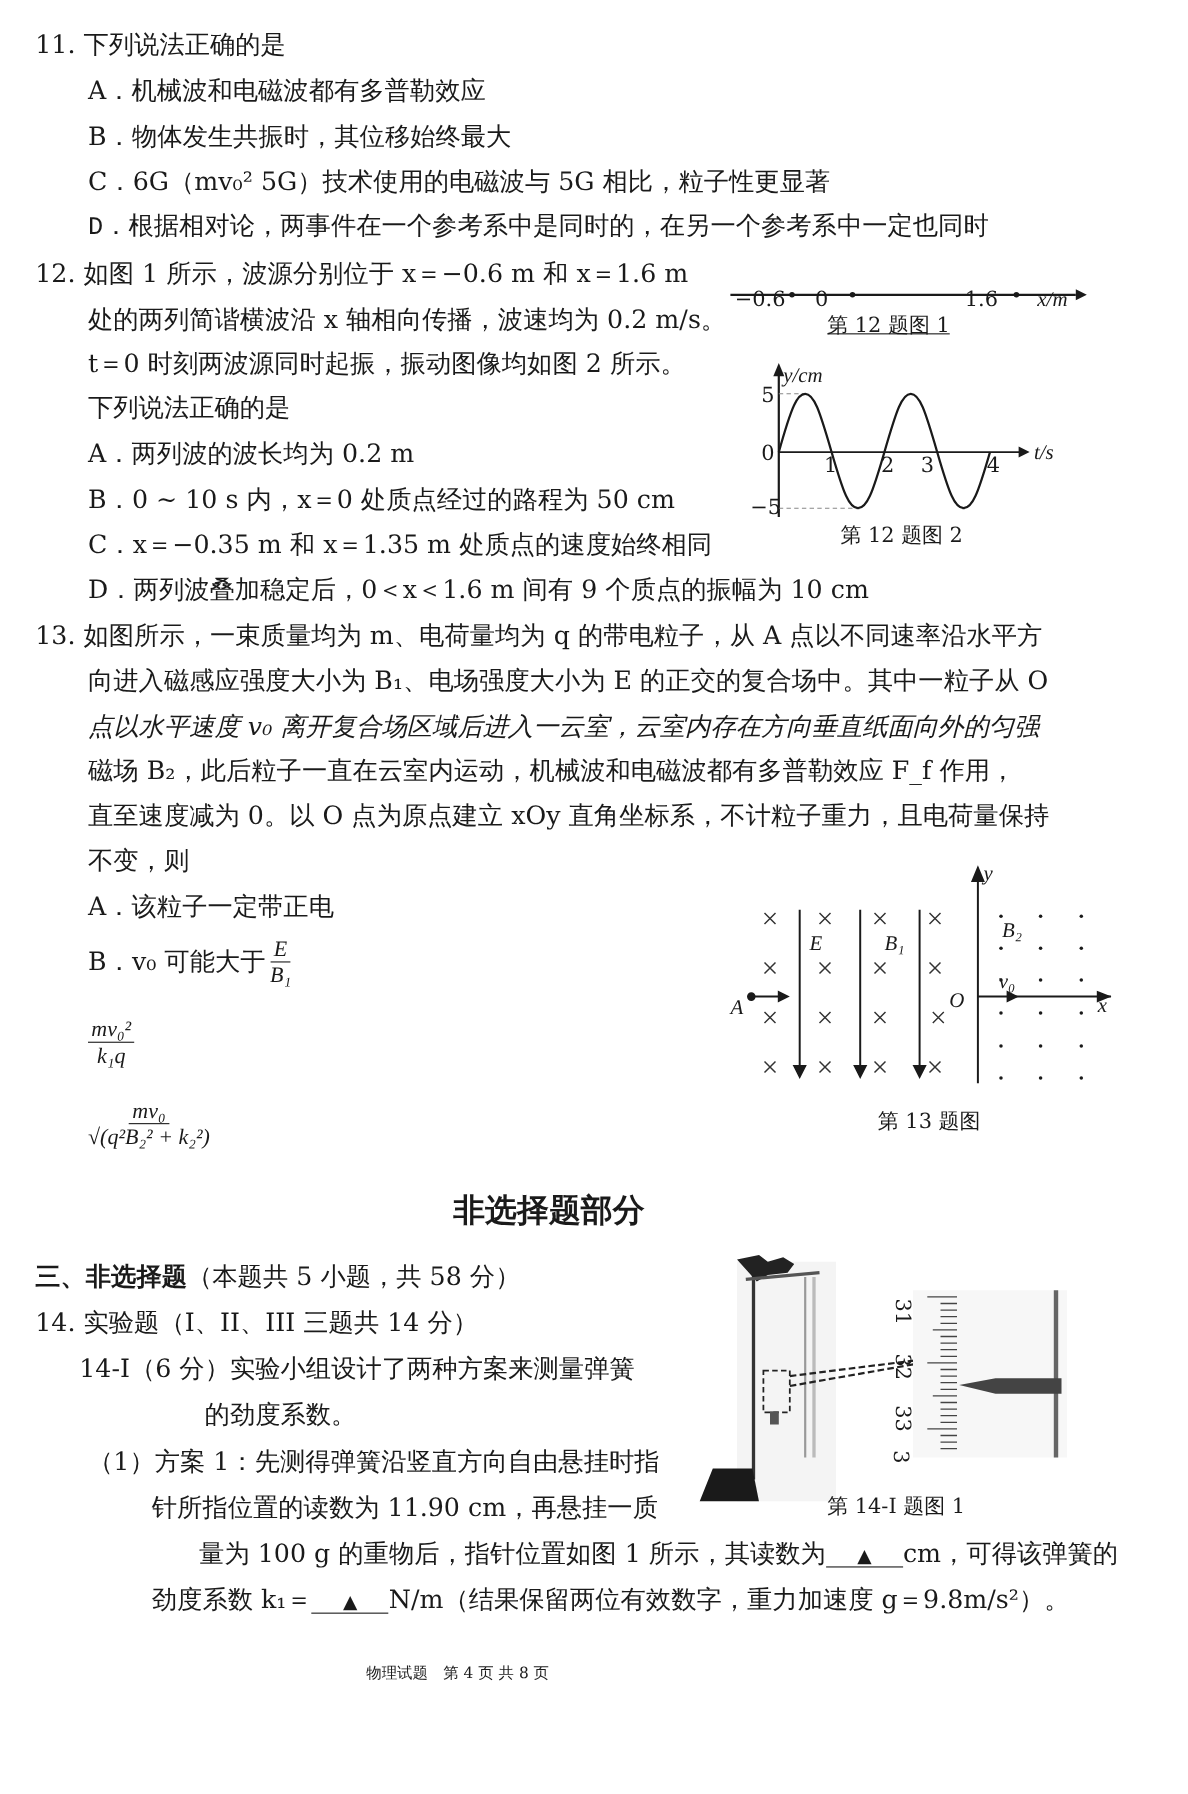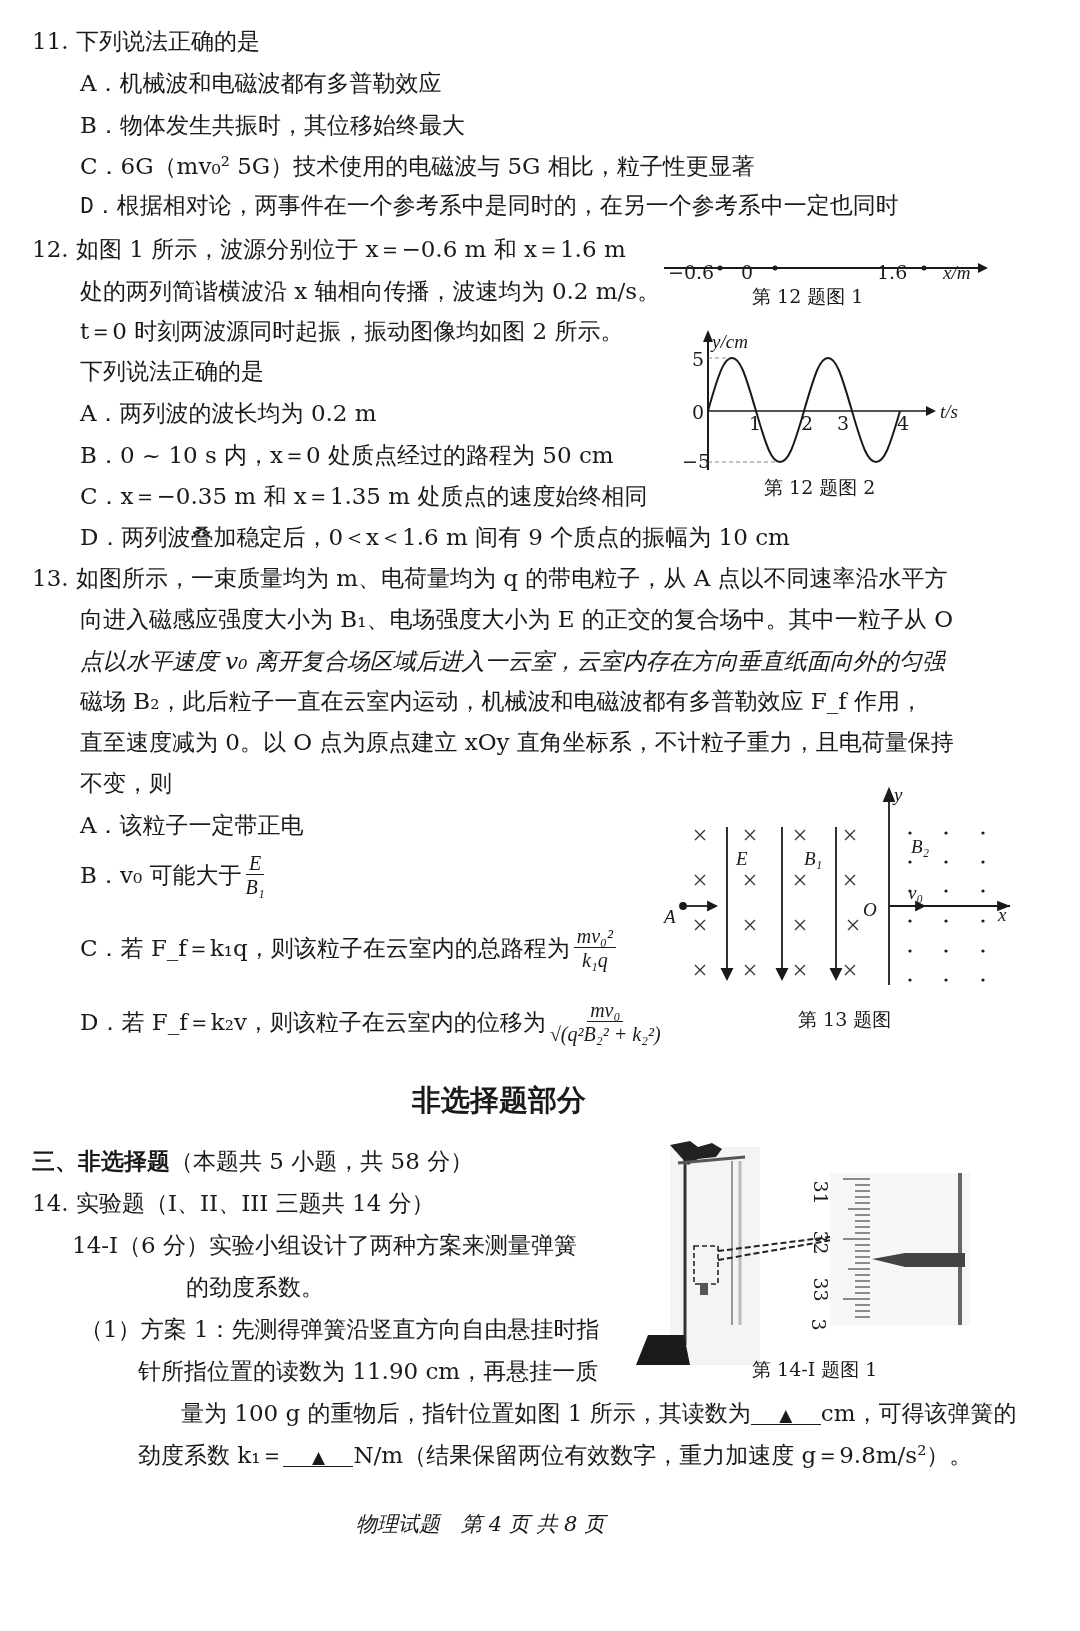--- a/index.html
+++ b/index.html
@@ -42,21 +42,21 @@
     <polygon points="318,17 328,22 318,27" fill="#1a1a1a"></polygon>
     <circle cx="60" cy="22" r="2.5" fill="#1a1a1a"></circle>
     <circle cx="115" cy="22" r="2.5" fill="#1a1a1a"></circle>
     <circle cx="264" cy="22" r="2.5" fill="#1a1a1a"></circle>
   </svg>
   <span class="abs small" style="left:8px;top:17px;">−0.6</span>
   <span class="abs small" style="left:81px;top:17px;">0</span>
   <span class="abs small" style="left:217px;top:17px;">1.6</span>
   <span class="abs small i" style="left:283px;top:17px;">x/m</span>
 </div>
-<div class="abs small" style="left:752px;top:287px;">第 12 题图 1</div>
+<div class="abs small" style="left:752px;top:287px;text-decoration:underline;">第 12 题图 1</div>
 
 <div class="abs" style="left:680px;top:328px;width:300px;height:150px;">
   <svg width="300" height="150">
     <line x1="28" y1="142" x2="28" y2="10" stroke="#1a1a1a" stroke-width="2"></line>
     <polygon points="23,14 28,2 33,14" fill="#1a1a1a"></polygon>
     <line x1="28" y1="83" x2="248" y2="83" stroke="#1a1a1a" stroke-width="1.5"></line>
     <polygon points="246,78 256,83 246,88" fill="#1a1a1a"></polygon>
     <line x1="28" y1="30" x2="52" y2="30" stroke="#888" stroke-width="1" stroke-dasharray="4,3"></line>
     <line x1="28" y1="134" x2="100" y2="134" stroke="#888" stroke-width="1" stroke-dasharray="4,3"></line>
     <path d="M28,83 C40,40 45,30 52,30 C60,30 65,45 76,83 C87,121 92,134 100,134 C108,134 113,121 124,83 C135,45 140,30 148,30 C156,30 161,45 172,83 C183,121 188,134 196,134 C204,134 209,121 220,83" fill="none" stroke="#1a1a1a" stroke-width="2"></path>
@@ -83,29 +83,27 @@
 
 <div class="abs" style="left:80px;top:853px;display:flex;align-items:center;gap:4px;">
   <span>B．v₀ 可能大于</span>
   <span class="frac">
     <span class="num">E</span>
     <span class="den">B₁</span>
   </span>
 </div>
 
 <div class="abs" style="left:80px;top:926px;display:flex;align-items:center;gap:4px;">
-  <span>C．若 F_f＝k₁q，则该粒子在云室内的总路程为</span>
   <span class="frac">
     <span class="num">mv₀²</span>
     <span class="den">k₁q</span>
   </span>
 </div>
 
 <div class="abs" style="left:80px;top:1000px;display:flex;align-items:center;gap:4px;">
-  <span>D．若 F_f＝k₂v，则该粒子在云室内的位移为</span>
   <span class="frac">
     <span class="num">mv₀</span>
     <span class="den">√(q²B₂² + k₂²)</span>
   </span>
 </div>
 
 <div class="abs" style="left:660px;top:785px;width:360px;height:200px;">
   <svg width="360" height="200">
     <g stroke="#333" stroke-width="1.3">
 
@@ -241,13 +239,13 @@
     <line x1="330" y1="38" x2="330" y2="190" stroke="#666" stroke-width="4"></line>
     <polygon points="242,124 275,118 335,118 335,132 275,132" fill="#444"></polygon>
   </svg>
   <span class="abs small" style="left:178px;top:48px;transform:rotate(90deg);">31</span>
   <span class="abs small" style="left:178px;top:98px;transform:rotate(90deg);">32</span>
   <span class="abs small" style="left:178px;top:145px;transform:rotate(90deg);">33</span>
   <span class="abs small" style="left:182px;top:180px;transform:rotate(90deg);">3</span>
 </div>
 <div class="abs small" style="left:752px;top:1360px;">第 14-I 题图 1</div>
 
-<div class="abs" style="left:356px;top:1514px;font-size:21px;font-style:italic;">物理试题　第 4 页 共 8 页</div>
+<div class="abs" style="left:333px;top:1514px;font-size:14px;">物理试题　第 4 页 共 8 页</div>
 
 </body></html>

